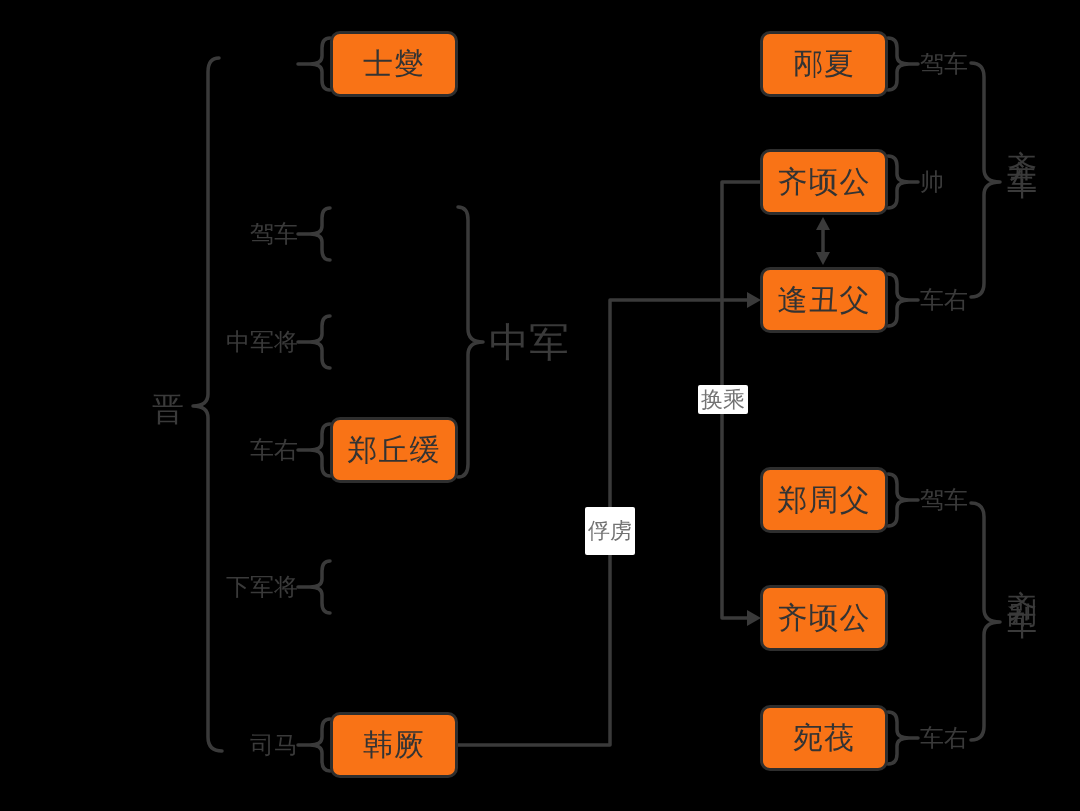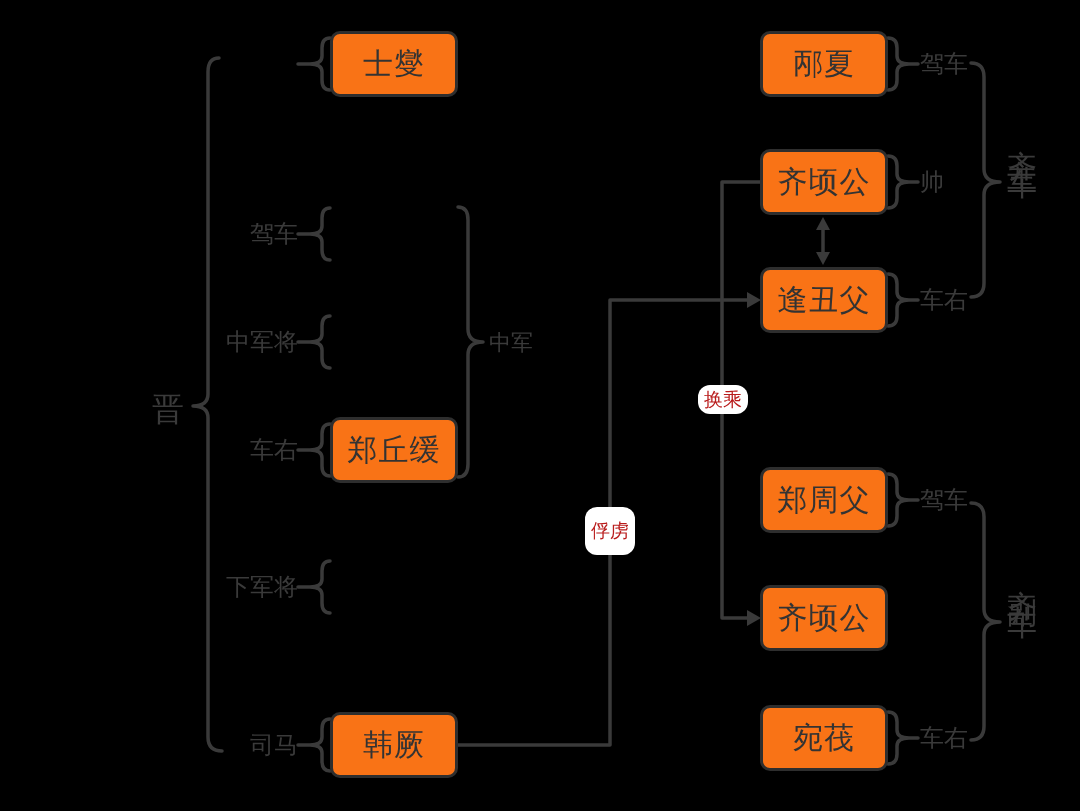--- a/index.html
+++ b/index.html
@@ -14,30 +14,30 @@
     display:flex; align-items:center; justify-content:center;
     font-size:30px; color:#333333; letter-spacing:1px; white-space:nowrap;
   }
   .role {
     position:absolute; height:32px; line-height:32px; font-size:24px;
     color:#3a3a3a; white-space:nowrap;
   }
   .role-left  { left:178px; width:120px; text-align:right; }
   .role-right { left:920px; }
   .group-label {
-    position:absolute; font-size:22px; line-height:33px; color:#3a3a3a; white-space:nowrap;
+    position:absolute; font-size:40px; line-height:33px; color:#3a3a3a; white-space:nowrap;
   }
   .jin-label { left:152px; top:393px; font-size:32px; }
   .vlabel {
     position:absolute; writing-mode:vertical-rl; text-orientation:upright;
     font-size:30px; line-height:36px; letter-spacing:9px; color:#3a3a3a;
   }
   .chip {
-    position:absolute; background:#ffffff; color:#b91c1c; font-size:19px;
-    display:flex; align-items:center; justify-content:center; border-radius:12px;
+    position:absolute; background:#ffffff; color:#737373; font-size:22px;
+    display:flex; align-items:center; justify-content:center; border-radius:2px;
   }
 </style>
 </head>
 <body>
 
 <div class="stage">
 
   <svg class="wires" viewBox="0 0 1080 811">
     <defs>
       <path id="lbrace" d="M -24 0 L -12 0 M 8 -26 Q 0 -26 0 -16 L 0 -8 Q 0 0 -12 0 Q 0 0 0 8 L 0 16 Q 0 26 8 26"></path>

